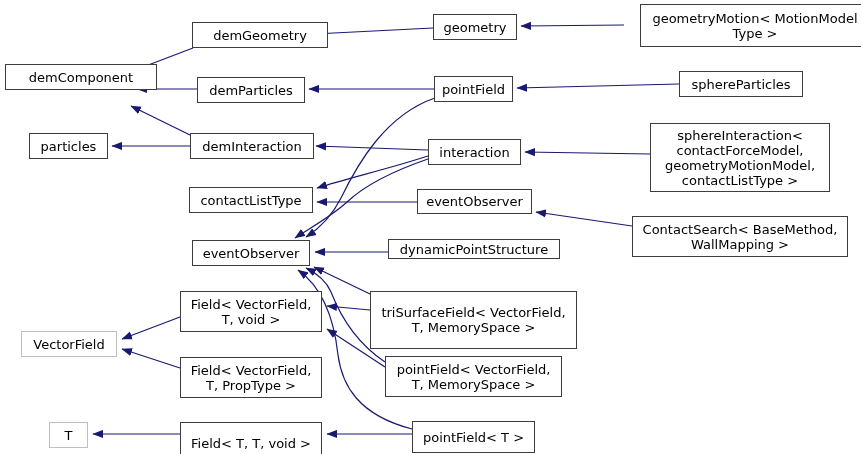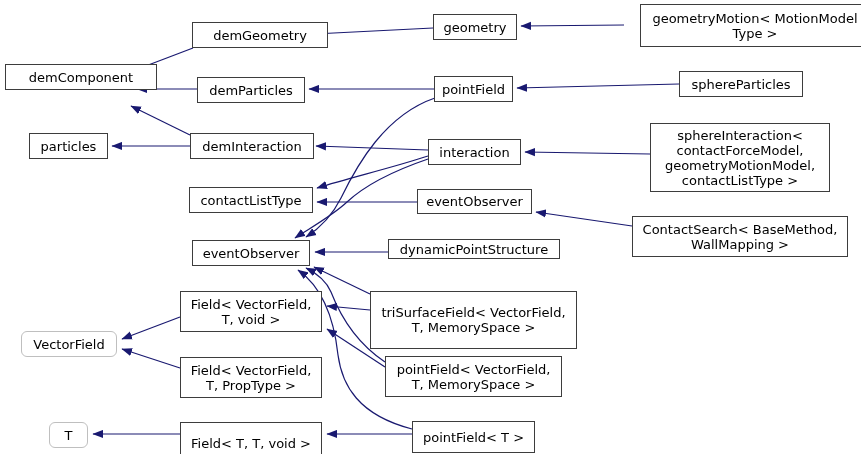--- a/index.html
+++ b/index.html
@@ -5,21 +5,21 @@
   html,body{margin:0;padding:0;background:#fff;}
   #canvas{position:relative;width:861px;height:454px;background:var(--background,#fff);overflow:hidden;
           font-family:"DejaVu Sans","Liberation Sans",sans-serif;}
   #edges{position:absolute;left:0;top:0;width:861px;height:454px;}
   path.edge{fill:none;stroke:var(--edge,#191970);stroke-width:1.2px;}
   .arrowhead{fill:var(--edge,#191970);}
   .node{position:absolute;box-sizing:border-box;background:var(--background,#fff);
         border:1px solid var(--node-border,#404040);
         display:flex;align-items:center;justify-content:center;text-align:center;
         font-size:13px;line-height:15px;color:var(--text,#000);cursor:pointer;}
-  .node.external{border-color:var(--external-node-border,#bfbfbf);border-radius:6px;}
+  .node.external{border-color:var(--external-node-border,#bfbfbf);}
   .label{white-space:pre-line;}
 </style>
 </head>
 <body>
 
 <div id="canvas">
 
   <svg id="edges" viewBox="0 0 861 454" xmlns="http://www.w3.org/2000/svg">
     <defs>
       <marker id="arrow" viewBox="0 0 11 9" refX="10" refY="4.5" markerWidth="11" markerHeight="9" orient="auto" markerUnits="userSpaceOnUse">

